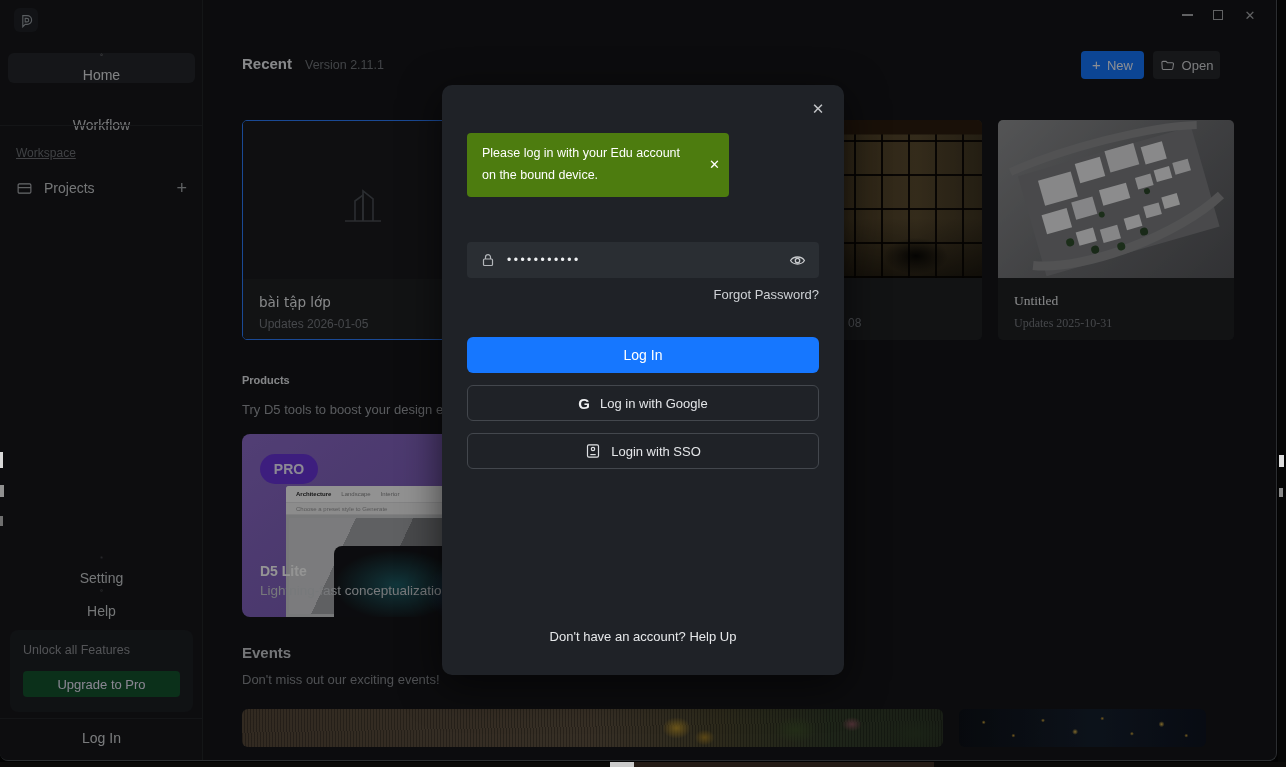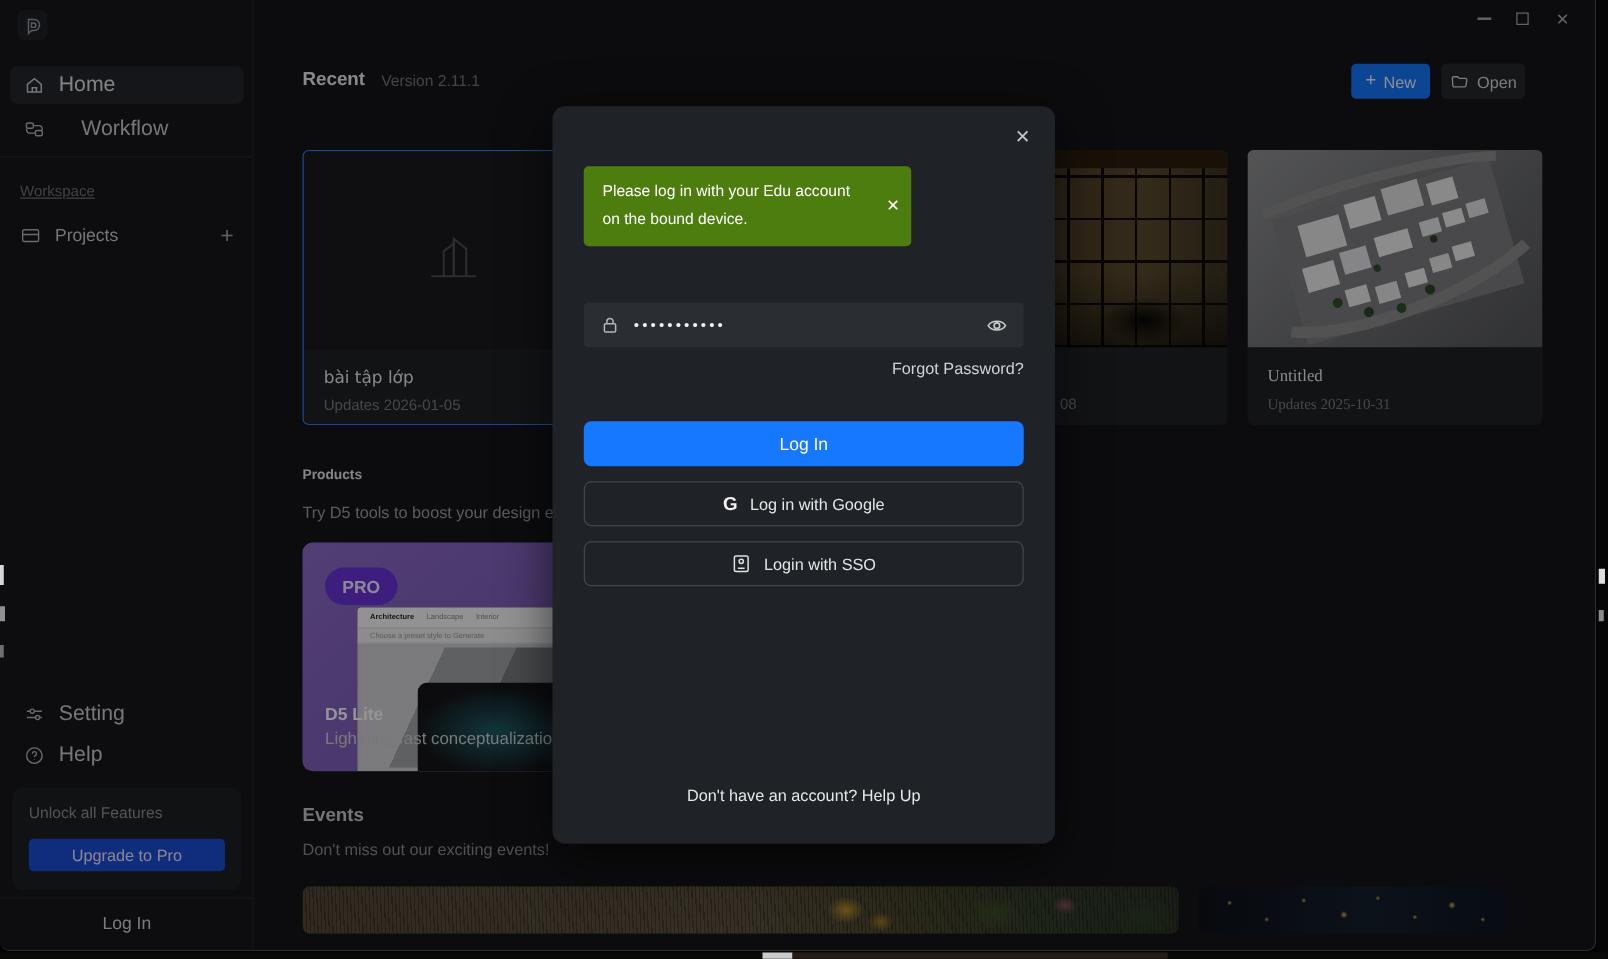--- a/index.html
+++ b/index.html
@@ -18,32 +18,32 @@
   .wc-min-bar { width:11px; height:1.6px; background:#a8a9ab; }
   .wc-max-box { width:10px; height:10px; border:1.4px solid #a8a9ab; }
   .wc-close { color:#a8a9ab; font-size:13px; line-height:1; }
 
   
   .sidebar { position:absolute; left:0; top:0; bottom:0; width:203px;
              background:#17181b; border-right:1px solid #242629; }
   .logo { position:absolute; left:14px; top:8px; width:24px; height:24px;
           background:#202227; border-radius:6px; display:flex; align-items:center; justify-content:center; }
   .nav-row { position:absolute; left:8px; width:187px; height:30px; border-radius:6px;
-             display:flex; align-items:center; gap:11px; padding:0 11px; color:#c9cbce; font-size:17px; }
+             display:flex; align-items:center; gap:11px; padding:0 11px; color:#c9cbce; font-size:14px;flex-direction:column; }
   .nav-row.active { background:#25272b; color:#dfe1e4; }
   .side-divider { position:absolute; left:0; width:100%; height:1px; background:#232528; }
   .ws-label { position:absolute; left:16px; font-size:12px; color:#6e7176; }
   .proj-row { position:absolute; left:8px; width:187px; height:32px; display:flex; align-items:center;
               gap:11px; padding:0 8px; color:#c9cbce; font-size:14px; }
   .plus-btn { margin-left:auto; font-size:18px; color:#a3a6aa; font-weight:400; }
   .unlock-box { position:absolute; left:10px; top:630px; width:183px; height:82px;
                 background:#1d1f23; border-radius:8px; }
   .unlock-title { position:absolute; left:13px; top:13px; font-size:12.5px; color:#8f9297; }
   .upgrade-btn { position:absolute; left:13px; top:41px; width:157px; height:26px;
-                 background:#1d4ed8; border-radius:4px; color:#ece6fb; font-size:13px;
+                 background:#14532d; border-radius:4px; color:#ece6fb; font-size:13px;
                  display:flex; align-items:center; justify-content:center; }
   .side-login { position:absolute; left:0; top:730px; width:203px; text-align:center;
                 font-size:14px; color:#d3d5d8; }
 
   
   .h-title { position:absolute; left:242px; top:55px; font-size:15px; font-weight:700; color:#e9ebee; }
   .h-version { position:absolute; left:305px; top:58px; font-size:12.5px; color:#73767b; }
   .btn-new { position:absolute; left:1081px; top:51px; width:63px; height:28px; background:#1677ff;
              border-radius:4px; display:flex; align-items:center; justify-content:center; gap:6px;
              color:#eef4ff; font-size:13px; }

